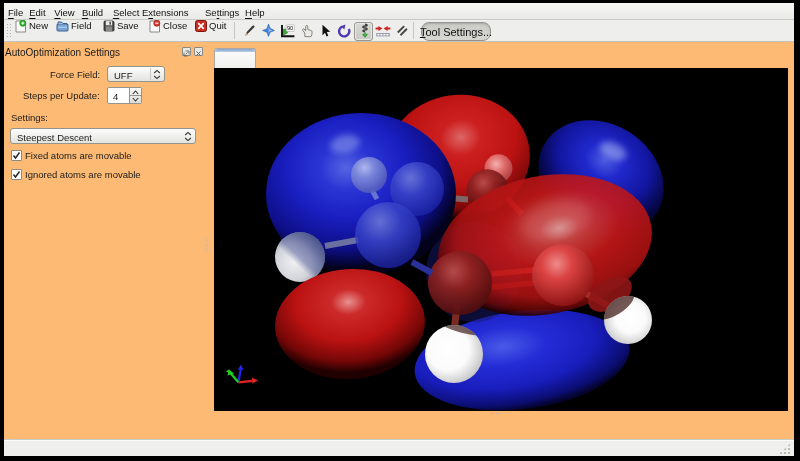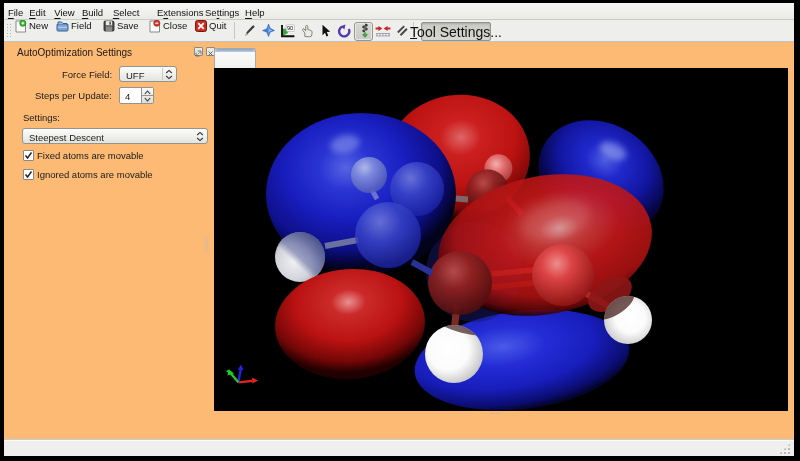--- a/index.html
+++ b/index.html
@@ -7,25 +7,25 @@
 .menubar{position:absolute;left:0;top:0;width:100%;height:16px;background:linear-gradient(#f6f6f4,#eaeae7);border-bottom:1px solid #c9c9c5;font-size:9.5px;color:#101010;white-space:nowrap}
 .menubar span{position:absolute;top:4px}
 .menubar u{text-decoration:underline;text-underline-offset:1.5px}
 
 .toolbar{position:absolute;left:0;top:17px;width:100%;height:21px;background:#eeeeec;border-bottom:1px solid #c2c2be}
 .tb{position:absolute;top:0;height:21px;display:flex;align-items:flex-start;font-size:9.5px;color:#131313;gap:2px}
 .handle{position:absolute;left:2px;top:3px;width:6px;height:15px;background-image:radial-gradient(circle,#b5b5b0 0.8px,transparent 1px);background-size:3px 3px}
 .vsep{position:absolute;top:2px;width:1px;height:17px;background:#c6c6c2}
 .toolbtn{position:absolute;top:1px;height:19px;display:flex;align-items:center;justify-content:center}
 .selbox{position:absolute;left:350px;top:1.5px;width:17px;height:17px;border:1px solid #97978f;border-radius:3px;background:linear-gradient(#d8d8d4,#c9c9c5);box-shadow:inset 0 0 0 1px #e8e8e5}
-.setbtn{position:absolute;top:2px;height:17px;border:1px solid #949490;border-radius:2px;font-size:14px;color:#111;display:flex;align-items:center;justify-content:center;white-space:nowrap}
+.setbtn{position:absolute;top:2px;height:17px;border:1px solid #949490;border-radius:8px;font-size:11px;color:#111;display:flex;align-items:center;justify-content:center;white-space:nowrap}
 .setbtn.pressed{background:linear-gradient(#cbcbc6,#d8d8d3);box-shadow:inset 0 1px 2px rgba(0,0,0,.18)}
 .setbtn.normal{background:linear-gradient(#fdfdfc,#e2e2de)}
 
-.dock{position:absolute;left:12px;top:38px;width:204px;height:382px;font-size:9.5px;color:#1a1a1a}
+.dock{position:absolute;left:0;top:38px;width:204px;height:382px;font-size:9.5px;color:#1a1a1a}
 .dock .title{position:absolute;left:1px;top:6px;font-size:10px}
 .dkbtn{position:absolute;top:6px;width:7px;height:7px;border:1px solid #8a8a86;border-radius:1px;background:#e8e8e4}
 .lbl{position:absolute;white-space:nowrap}
 .combo{position:absolute;border:1px solid #94948e;border-radius:3px;background:linear-gradient(#fdfdfc,#e3e3df)}
 .combo .tx{position:absolute;left:6px;top:2.5px}
 .chev{position:absolute;right:3px;top:2px}
 .spin{position:absolute;border:1px solid #94948e;border-radius:2px;background:#fff}
 .chk{position:absolute;width:9px;height:9px;border:1px solid #8a8a84;border-radius:1px;background:#fff}
 .startbtn{position:absolute;left:6px;top:146px;width:184px;height:12px;border:1px solid #8e8e88;border-radius:3px;background:linear-gradient(#fdfdfc,#dededa);text-align:center;padding-top:2px}
 
@@ -39,21 +39,21 @@
 .grip{position:absolute;right:3px;bottom:2px;width:12px;height:11px;background-image:radial-gradient(circle,#b9b9b4 0.9px,transparent 1.1px);background-size:4px 4px;clip-path:polygon(100% 0,100% 100%,0 100%)}
 </style></head>
 <body>
 <div class="win">
   <div class="menubar">
     <span style="left:3.9px"><u>F</u>ile</span>
     <span style="left:25.2px"><u>E</u>dit</span>
     <span style="left:50.3px"><u>V</u>iew</span>
     <span style="left:77.9px"><u>B</u>uild</span>
     <span style="left:108.9px"><u>S</u>elect</span>
-    <span style="left:153px">E<u>x</u>tensions</span>
+    <span style="left:138px">E<u>x</u>tensions</span>
     <span style="left:201px">Se<u>t</u>tings</span>
     <span style="left:241px"><u>H</u>elp</span>
   </div>
   <div class="toolbar">
     <div class="handle"></div>
     <div class="tb" style="left:11px">
         <svg width="12" height="13" viewBox="0 0 12 13">
           <path d="M1 1 h6.5 l3 3 v8 h-9.5 z" fill="#fcfcfa" stroke="#888" stroke-width="1"></path>
           <path d="M7.5 1 l3 3 h-3 z" fill="#d8d8d4" stroke="#888" stroke-width="0.8"></path>
           <circle cx="7.8" cy="3.2" r="3.1" fill="#2db82d" stroke="#1a7a1a" stroke-width="0.6"></circle>

